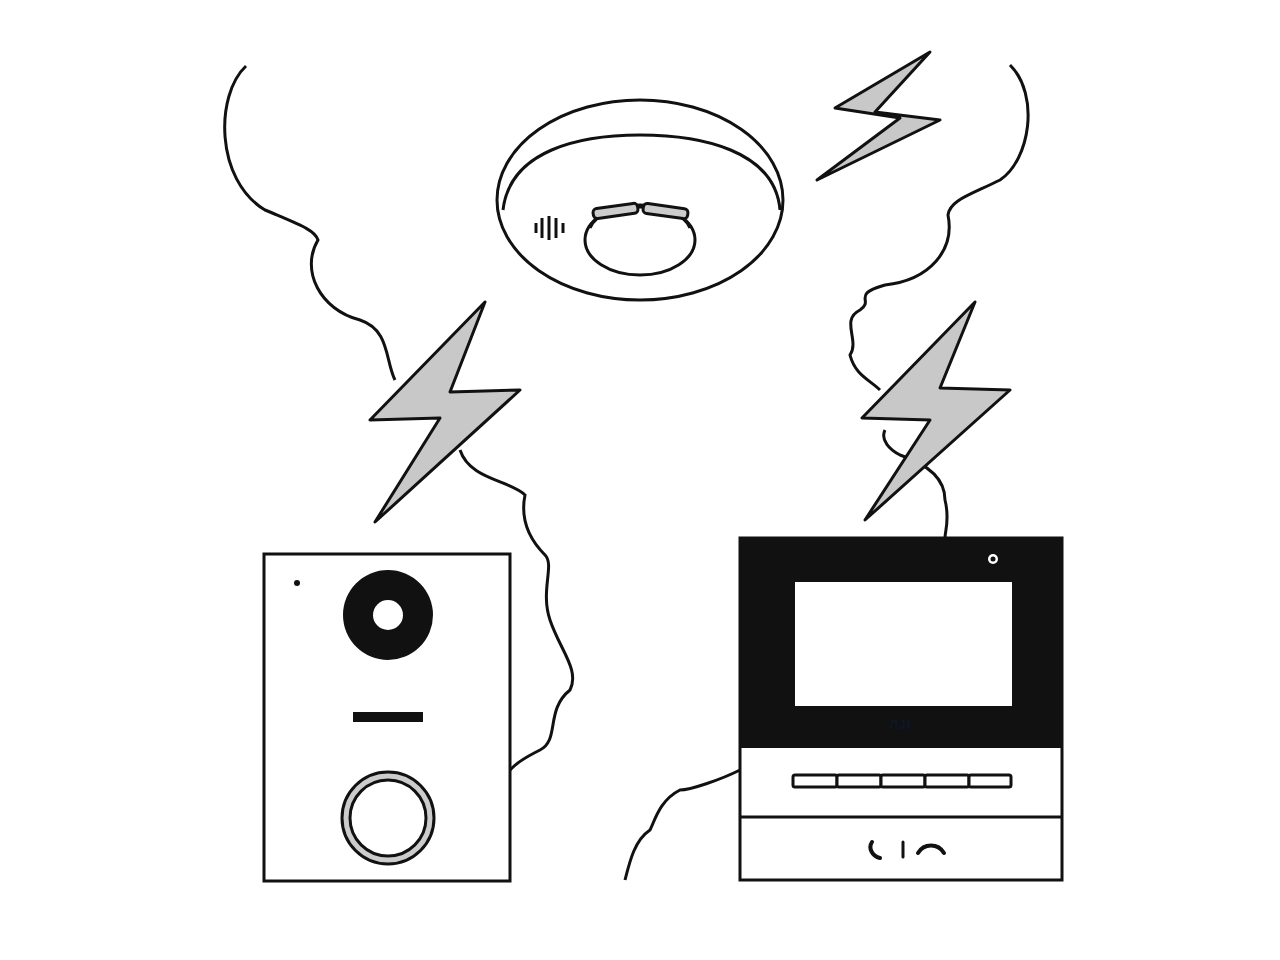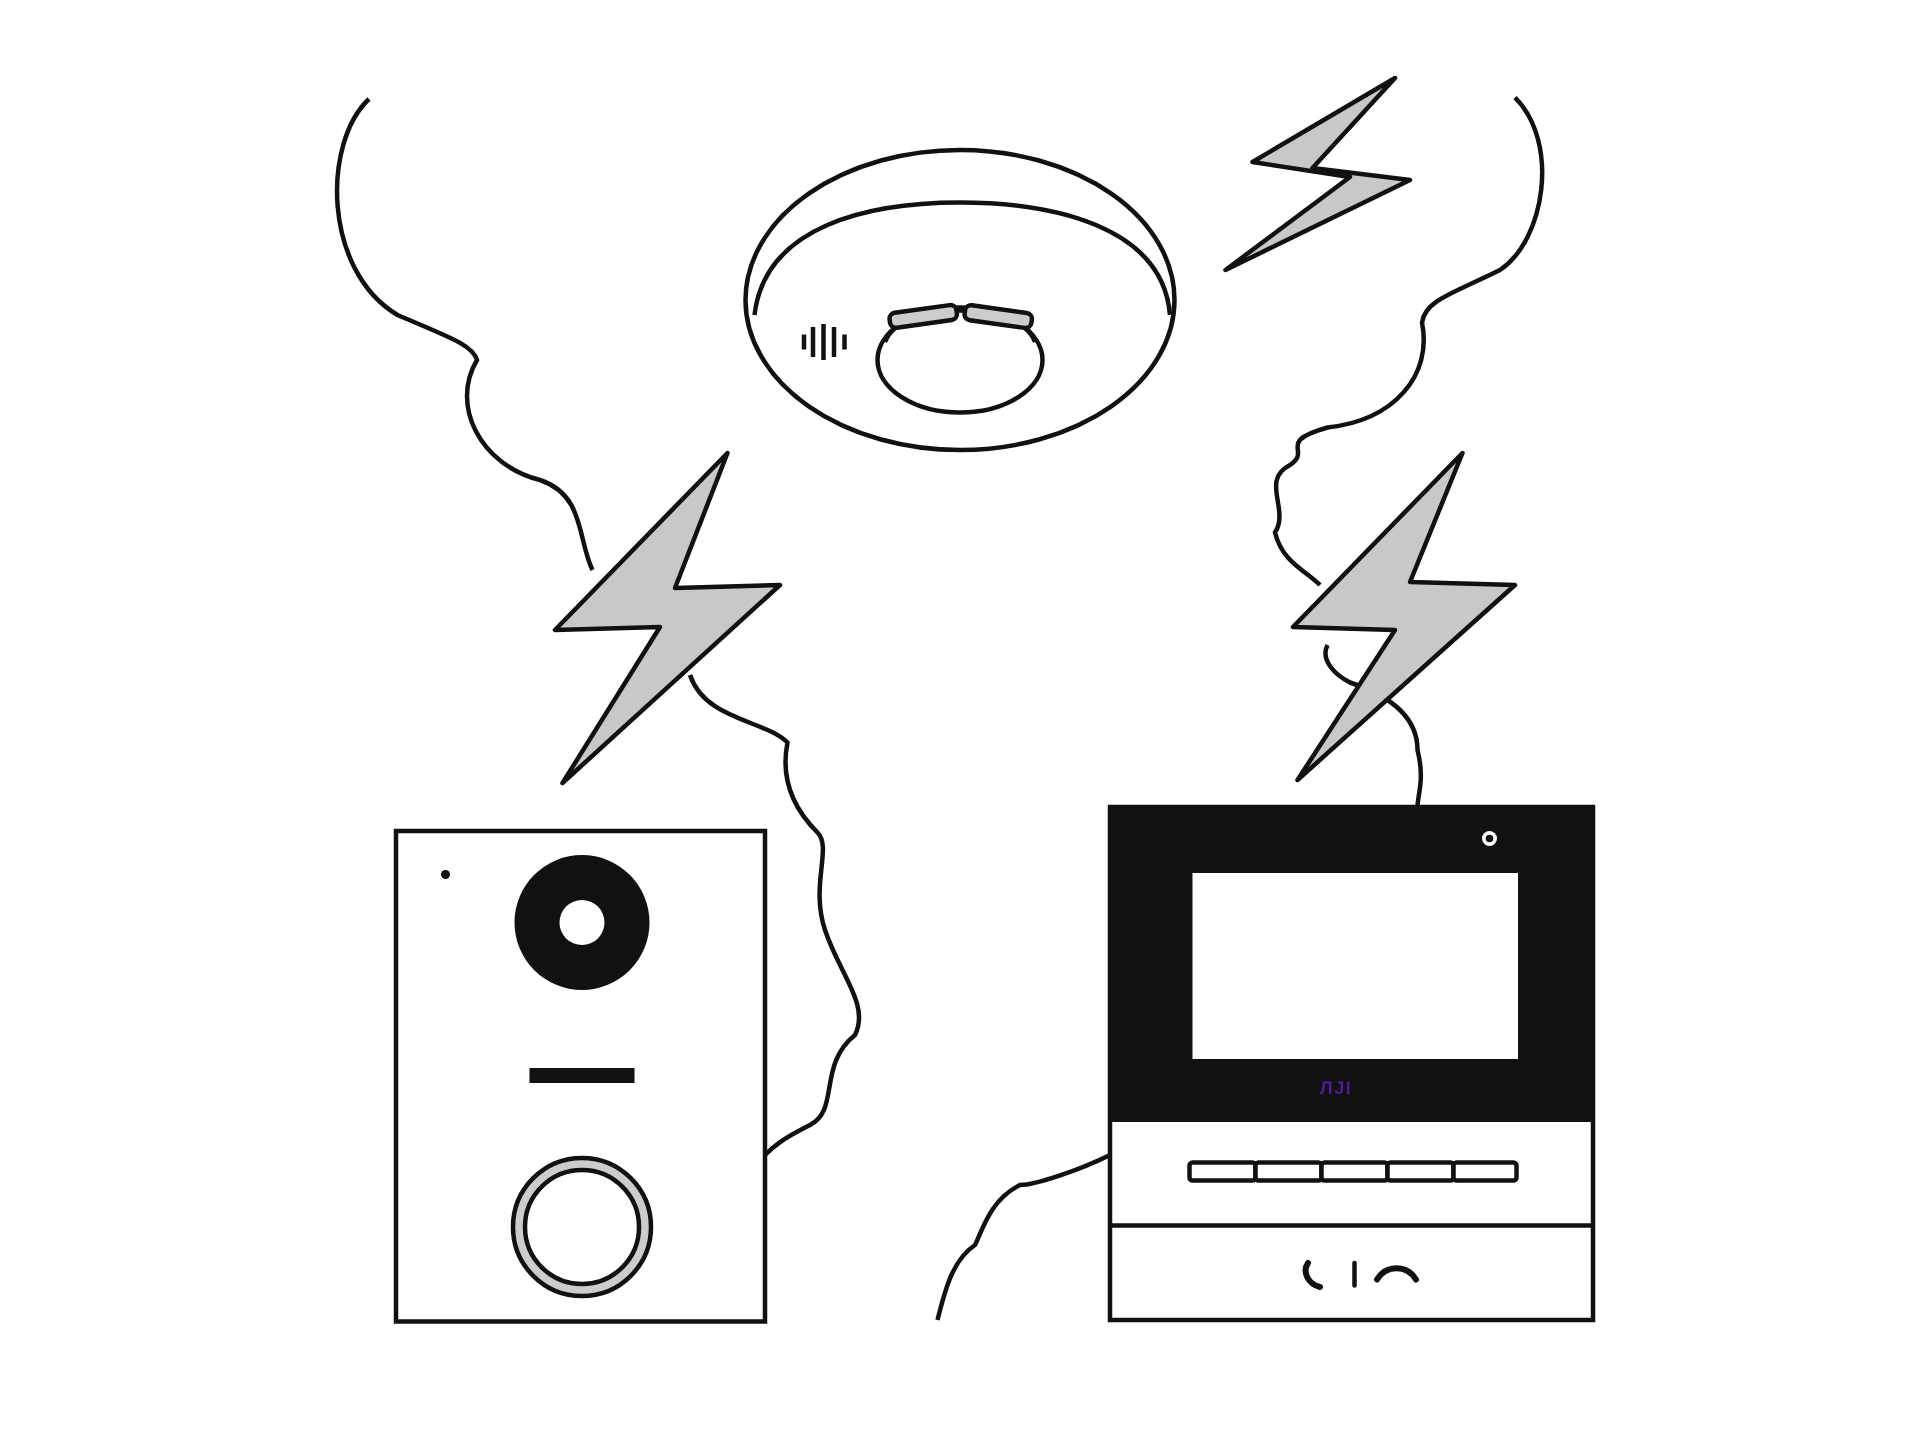--- a/index.html
+++ b/index.html
@@ -1,18 +1,18 @@
 <!DOCTYPE html>
 <html><head>
 <meta charset="utf-8">
 <style>
   html,body{margin:0;padding:0;background:#fff;}
   body{width:1280px;height:960px;position:relative;overflow:hidden;font-family:"Liberation Sans",sans-serif;}
   svg{position:absolute;left:0;top:0;}
-  .logo{position:absolute;left:880px;top:718px;width:40px;color:#4c1d95;font-weight:bold;font-size:12px;letter-spacing:1px;}
+  .logo{position:absolute;left:880px;top:718px;width:40px;text-align:center;color:#0f172a;font-weight:bold;font-size:12px;letter-spacing:1px;}
 </style>
 </head>
 <body>
 
 <svg width="1280" height="960" viewBox="0 0 1280 960">
 
   <g fill="none" stroke="#111" stroke-width="3">
     <path d="M246 66 C215 95,215 180,265 210 C300 225,315 230,318 240 C300 270,320 310,360 320 C390 330,385 360,395 380"></path>
     <path d="M460 450 C470 480,510 480,525 495 C520 520,530 540,545 555 C555 565,540 590,550 620 C560 650,580 670,570 690 C545 710,560 740,540 750 C520 760,515 765,510 770"></path>
     <path d="M1010 65 C1040 95,1030 160,1000 180 C970 195,950 200,948 215 C955 250,930 280,885 285 C850 295,875 300,860 310 C840 320,860 340,850 355 C855 375,870 380,880 390"></path>

